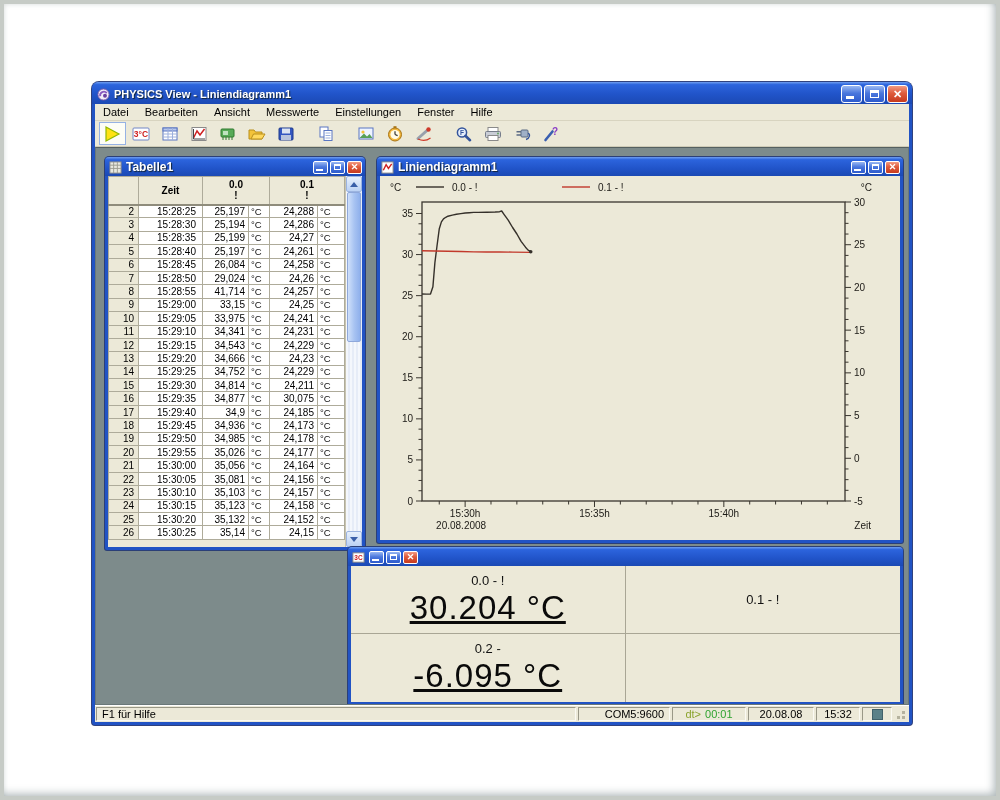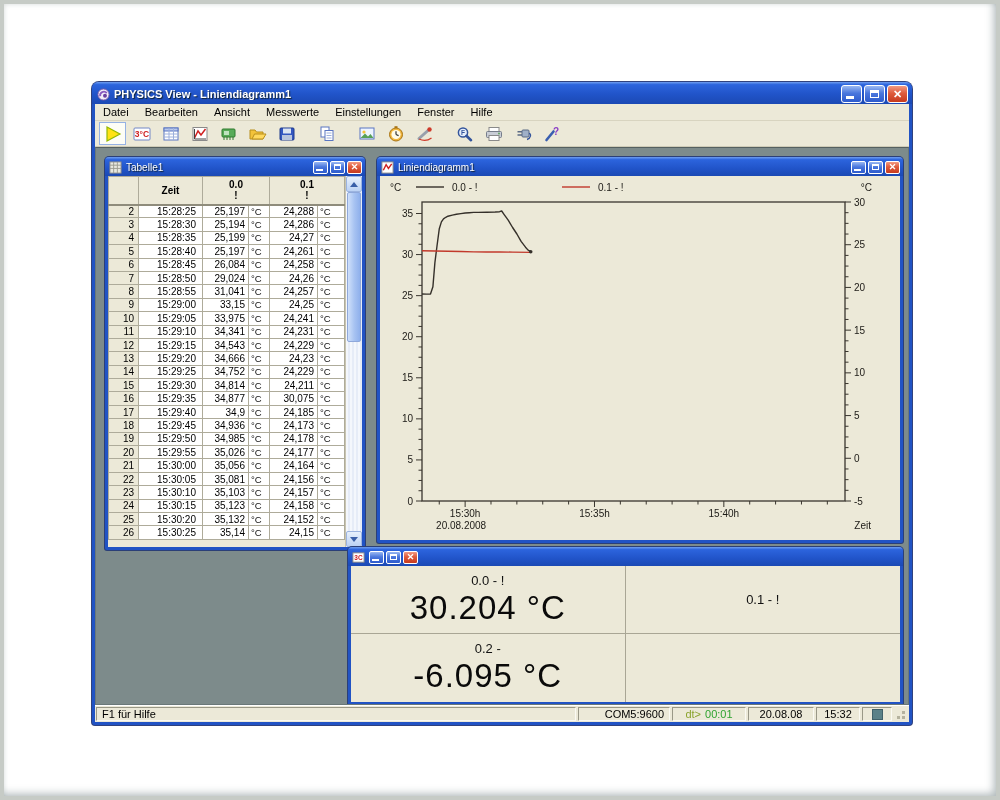--- a/index.html
+++ b/index.html
@@ -17,29 +17,29 @@
   .win-btn{width:21px;height:18px;border-radius:3px;border:1px solid #fff;
         background:linear-gradient(180deg,#9ab8f2,#4a77dd 45%,#2d5bcd);display:flex;align-items:center;justify-content:center;position:relative;}
   .win-btn.close{background:linear-gradient(180deg,#f29a82,#df5b3c 45%,#c63a1e);}
   .g-min{position:absolute;left:4px;bottom:3px;width:8px;height:3px;background:#fff;}
   .g-max{width:9px;height:8px;border:1px solid #fff;border-top:3px solid #fff;}
   .g-x{color:#fff;font-size:11px;font-weight:bold;line-height:1;}
   .menubar{height:17px;background:#ece9d8;display:flex;align-items:center;font-size:11px;border-bottom:1px solid #d8d4c0;margin:0;}
   .menu-item{padding:1px 8px;color:#000;}
   .toolbar{height:26px;background:#ece9d8;display:flex;align-items:center;padding:1px 3px;border-bottom:1px solid #cfccb8;}
   .tb-group{display:flex;align-items:center;margin-right:11px;}
-  .tb-btn{width:27px;height:23px;border:1px solid transparent;background:transparent;padding:0 2px;margin:0 1px;display:flex;align-items:center;justify-content:center;}
+  .tb-btn{width:27px;height:23px;border:1px solid transparent;background:transparent;padding:0 2px;margin:0 1px;display:flex;align-items:center;}
   .tb-btn.active{background:#fdfdf6;border:1px solid #96b2e4;}
   .tb-btn svg{width:20px;height:18px;display:block;}
   
   .mdi{position:relative;flex:1;background:#7d8b8b;border:1px solid #6a7878;border-top:1px solid #556060;overflow:hidden;}
   .child-window{position:absolute;background:#2153c4;border-radius:4px 4px 2px 2px;padding:0 3px 3px;box-shadow:0 0 0 1px #2b3f77;display:flex;flex-direction:column;}
   .child-title{height:19px;margin:0 -3px;border-radius:4px 4px 0 0;padding:1px 3px 0 4px;display:flex;align-items:center;gap:4px;
         background:linear-gradient(180deg,#6f9ef0 0%,#2c64dd 14%,#2154c9 60%,#1b49b4 100%);}
-  .child-title .title-text{color:#fff;font-size:10px;font-weight:normal;text-shadow:1px 1px 1px #123;flex:1;white-space:nowrap;overflow:hidden;}
+  .child-title .title-text{color:#fff;font-size:12px;font-weight:bold;text-shadow:1px 1px 1px #123;flex:1;white-space:nowrap;overflow:hidden;}
   .child-title .win-btn{width:15px;height:13px;border-radius:2px;}
   .child-title .g-min{left:2px;bottom:2px;width:7px;height:2px;}
   .child-title .g-max{width:7px;height:6px;border-width:1px;border-top-width:2px;}
   .child-title .g-x{font-size:9px;}
   .title-ico{width:13px;height:13px;flex:0 0 auto;}
   .child-body{flex:1;background:#ece9d8;overflow:hidden;position:relative;}
   
   #win-table{left:9px;top:9px;width:260px;height:393px;}
   .data-table{border-collapse:collapse;width:calc(100% - 17px);table-layout:fixed;font-size:10px;}
   .data-table th,.data-table td{border:1px solid #aeab9a;padding:0 2px;overflow:hidden;white-space:nowrap;height:13.4px;line-height:11px;}
@@ -63,21 +63,21 @@
   .tick{font-size:10px;fill:#1c1a16;}
   .axlbl{font-size:10px;fill:#1c1a16;}
   .leg{font-size:10px;fill:#1c1a16;}
   
   #win-display{left:252px;top:399px;width:555px;height:158px;}
   .meas-grid{display:grid;grid-template-columns:1fr 1fr;grid-template-rows:1fr 1fr;height:100%;}
   .meas-cell{border-right:1px solid #a9a695;border-bottom:1px solid #a9a695;display:flex;flex-direction:column;align-items:center;justify-content:center;padding:2px 0;}
   .meas-cell:nth-child(2n){border-right:none;}
   .meas-cell:nth-child(n+3){border-bottom:none;}
   .meas-label{font-size:13px;color:#111;height:16px;}
-  .meas-value{font-size:33px;color:#0a0a0a;letter-spacing:1px;}
+  .meas-value{font-size:33px;color:#0a0a0a;letter-spacing:1px;text-decoration:underline;}
   
   .statusbar{height:17px;background:#ece9d8;display:flex;align-items:stretch;gap:2px;padding:1px 2px 1px 1px;font-size:11px;border-top:1px solid #fff;}
   .sb-seg{border:1px solid;border-color:#9a9887 #fbfaf3 #fbfaf3 #9a9887;display:flex;align-items:center;padding:0 5px;white-space:nowrap;}
   .sb-help{flex:1;}
   .sb-dt .lab{color:#8aa32c;margin-right:4px;}
   .sb-dt .val{color:#2fa32f;}
   .sb-ind{justify-content:center;width:30px;}
   .ind-square{width:11px;height:11px;background:#5b8188;border:1px solid #41616a;}
   .sb-grip{width:13px;border:none;position:relative;}
   .sb-grip::after{content:"";position:absolute;right:2px;bottom:2px;width:3px;height:3px;background:#b5b29e;
@@ -321,21 +321,21 @@
                   <td class="c-idx">7</td>
                   <td class="c-time">15:28:50</td>
                   <td class="c-val">29,024</td>
                   <td class="c-unit">°C</td>
                   <td class="c-val">24,26</td>
                   <td class="c-unit">°C</td>
                 </tr>
                 <tr>
                   <td class="c-idx">8</td>
                   <td class="c-time">15:28:55</td>
-                  <td class="c-val">31,041</td>
+                  <td class="c-val">41,714</td>
                   <td class="c-unit">°C</td>
                   <td class="c-val">24,257</td>
                   <td class="c-unit">°C</td>
                 </tr>
                 <tr>
                   <td class="c-idx">9</td>
                   <td class="c-time">15:29:00</td>
                   <td class="c-val">33,15</td>
                   <td class="c-unit">°C</td>
                   <td class="c-val">24,25</td>

